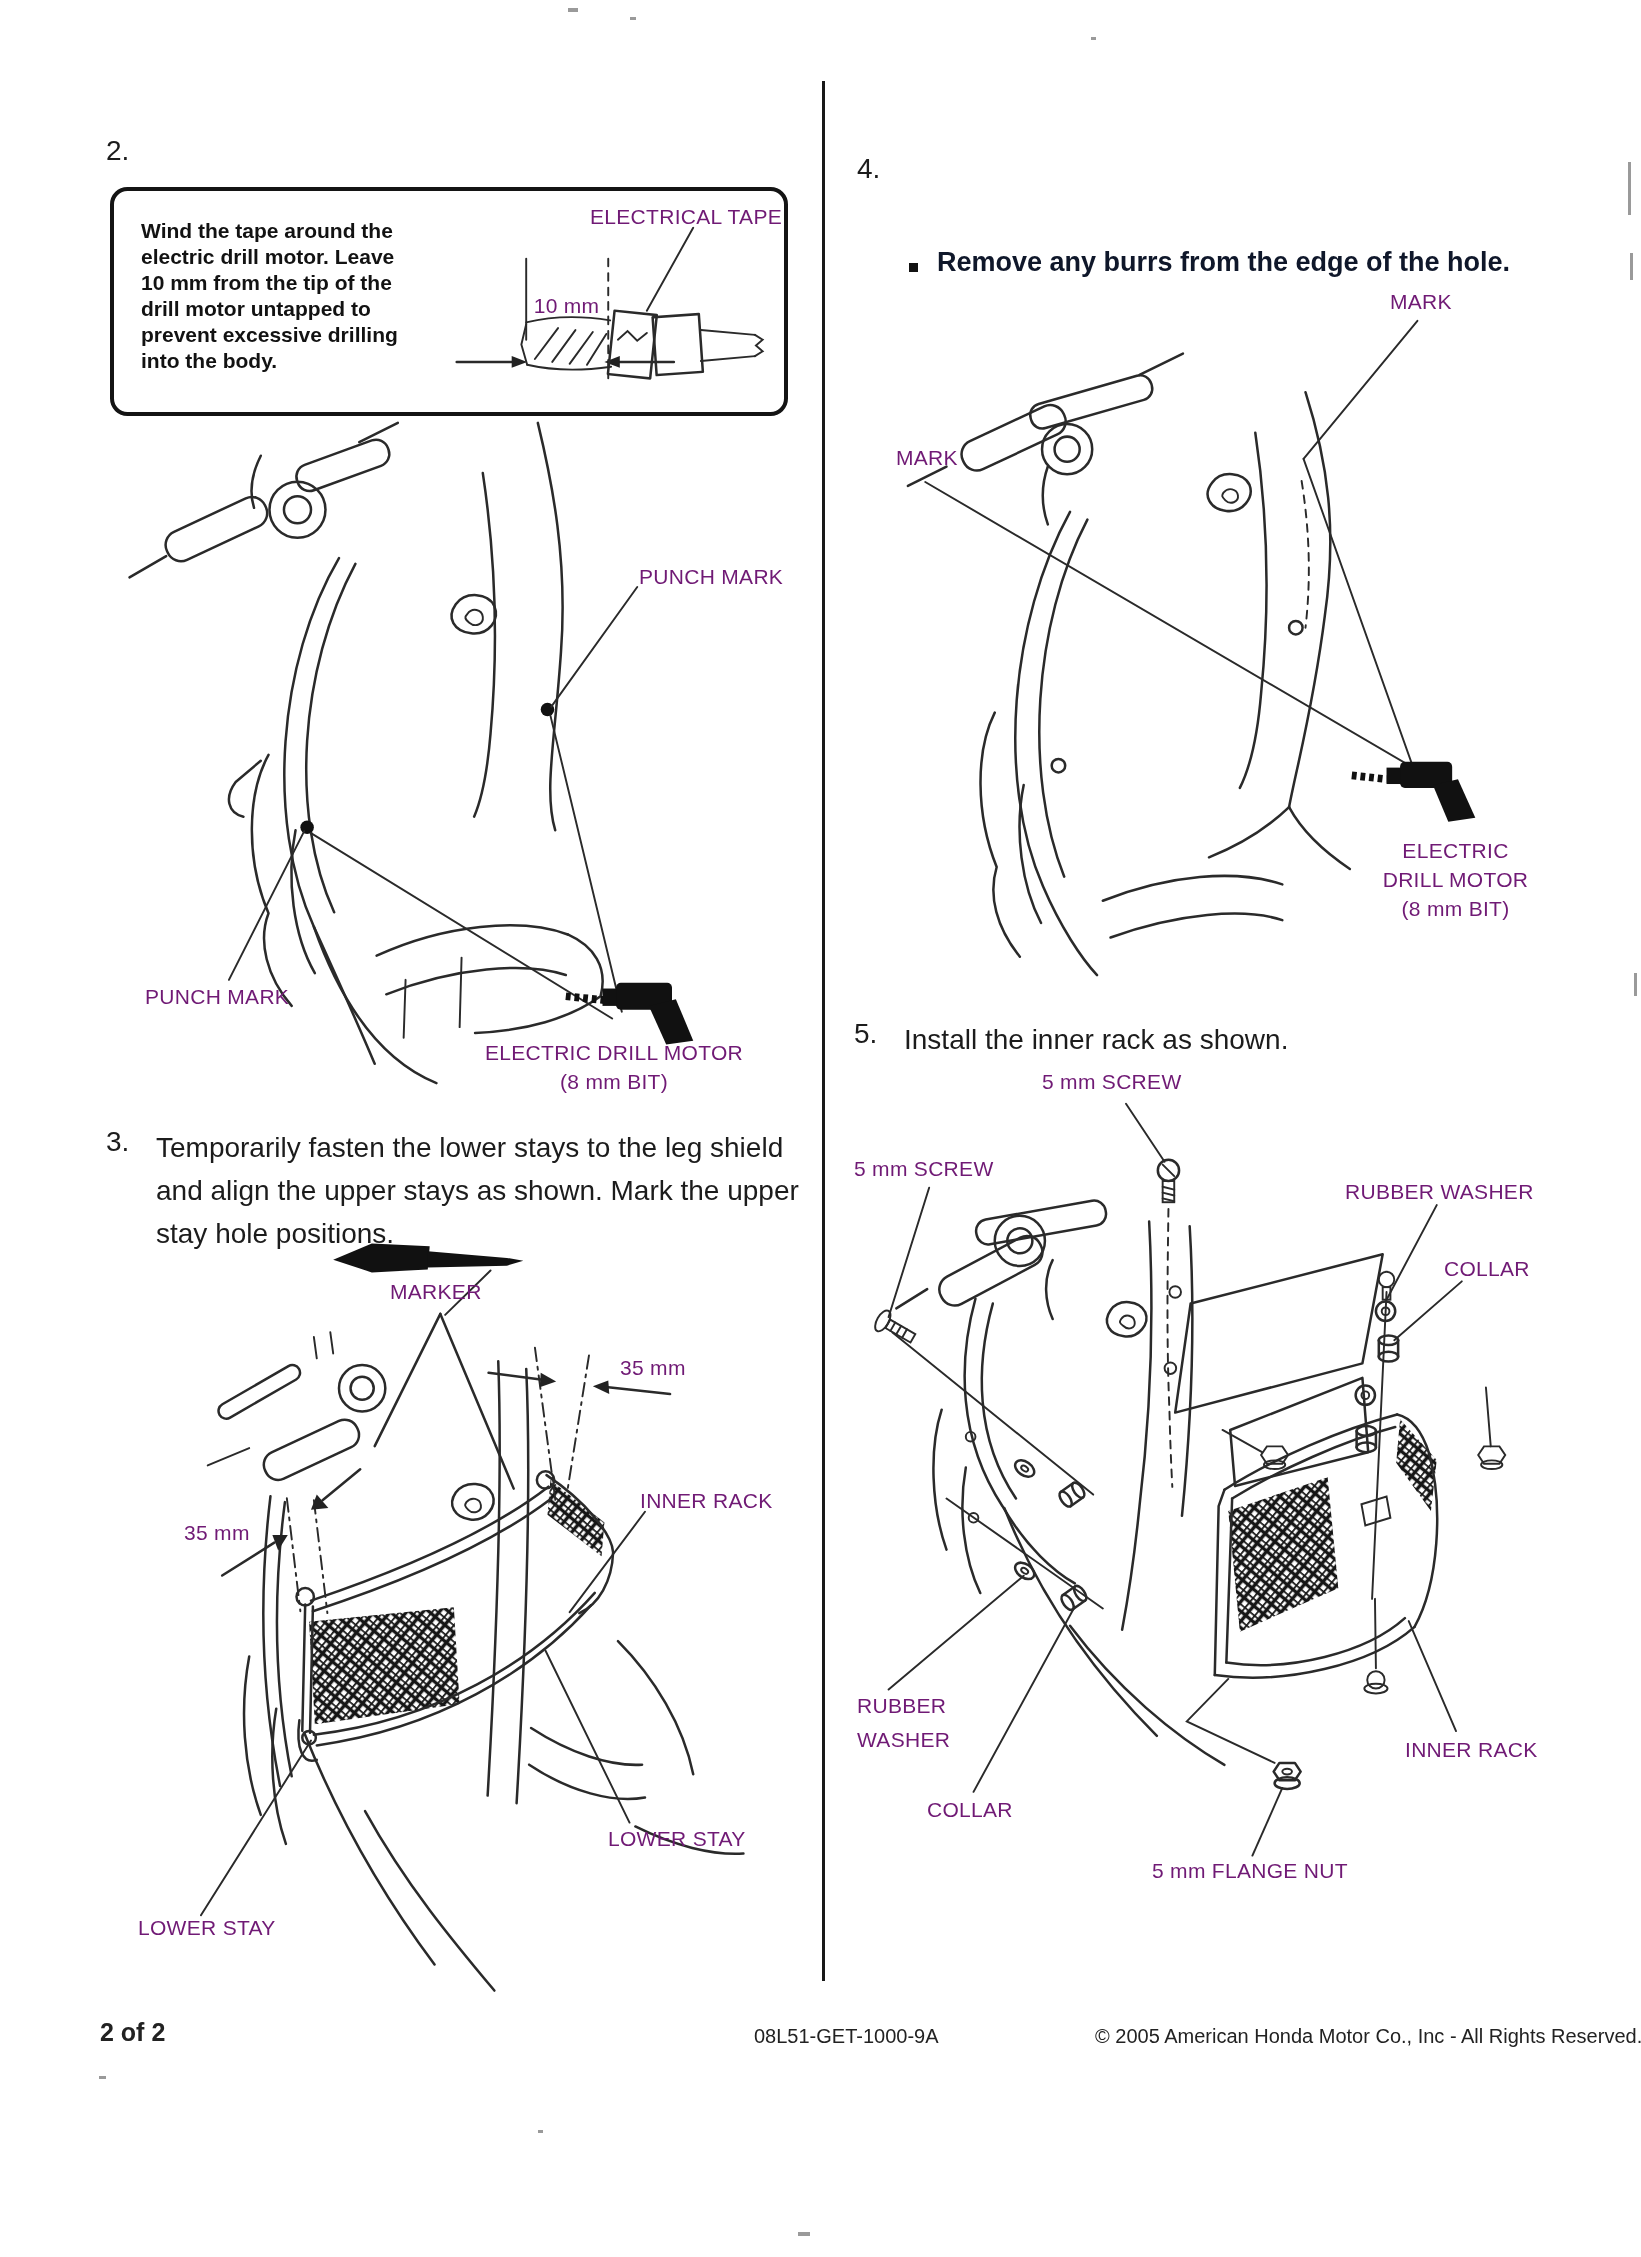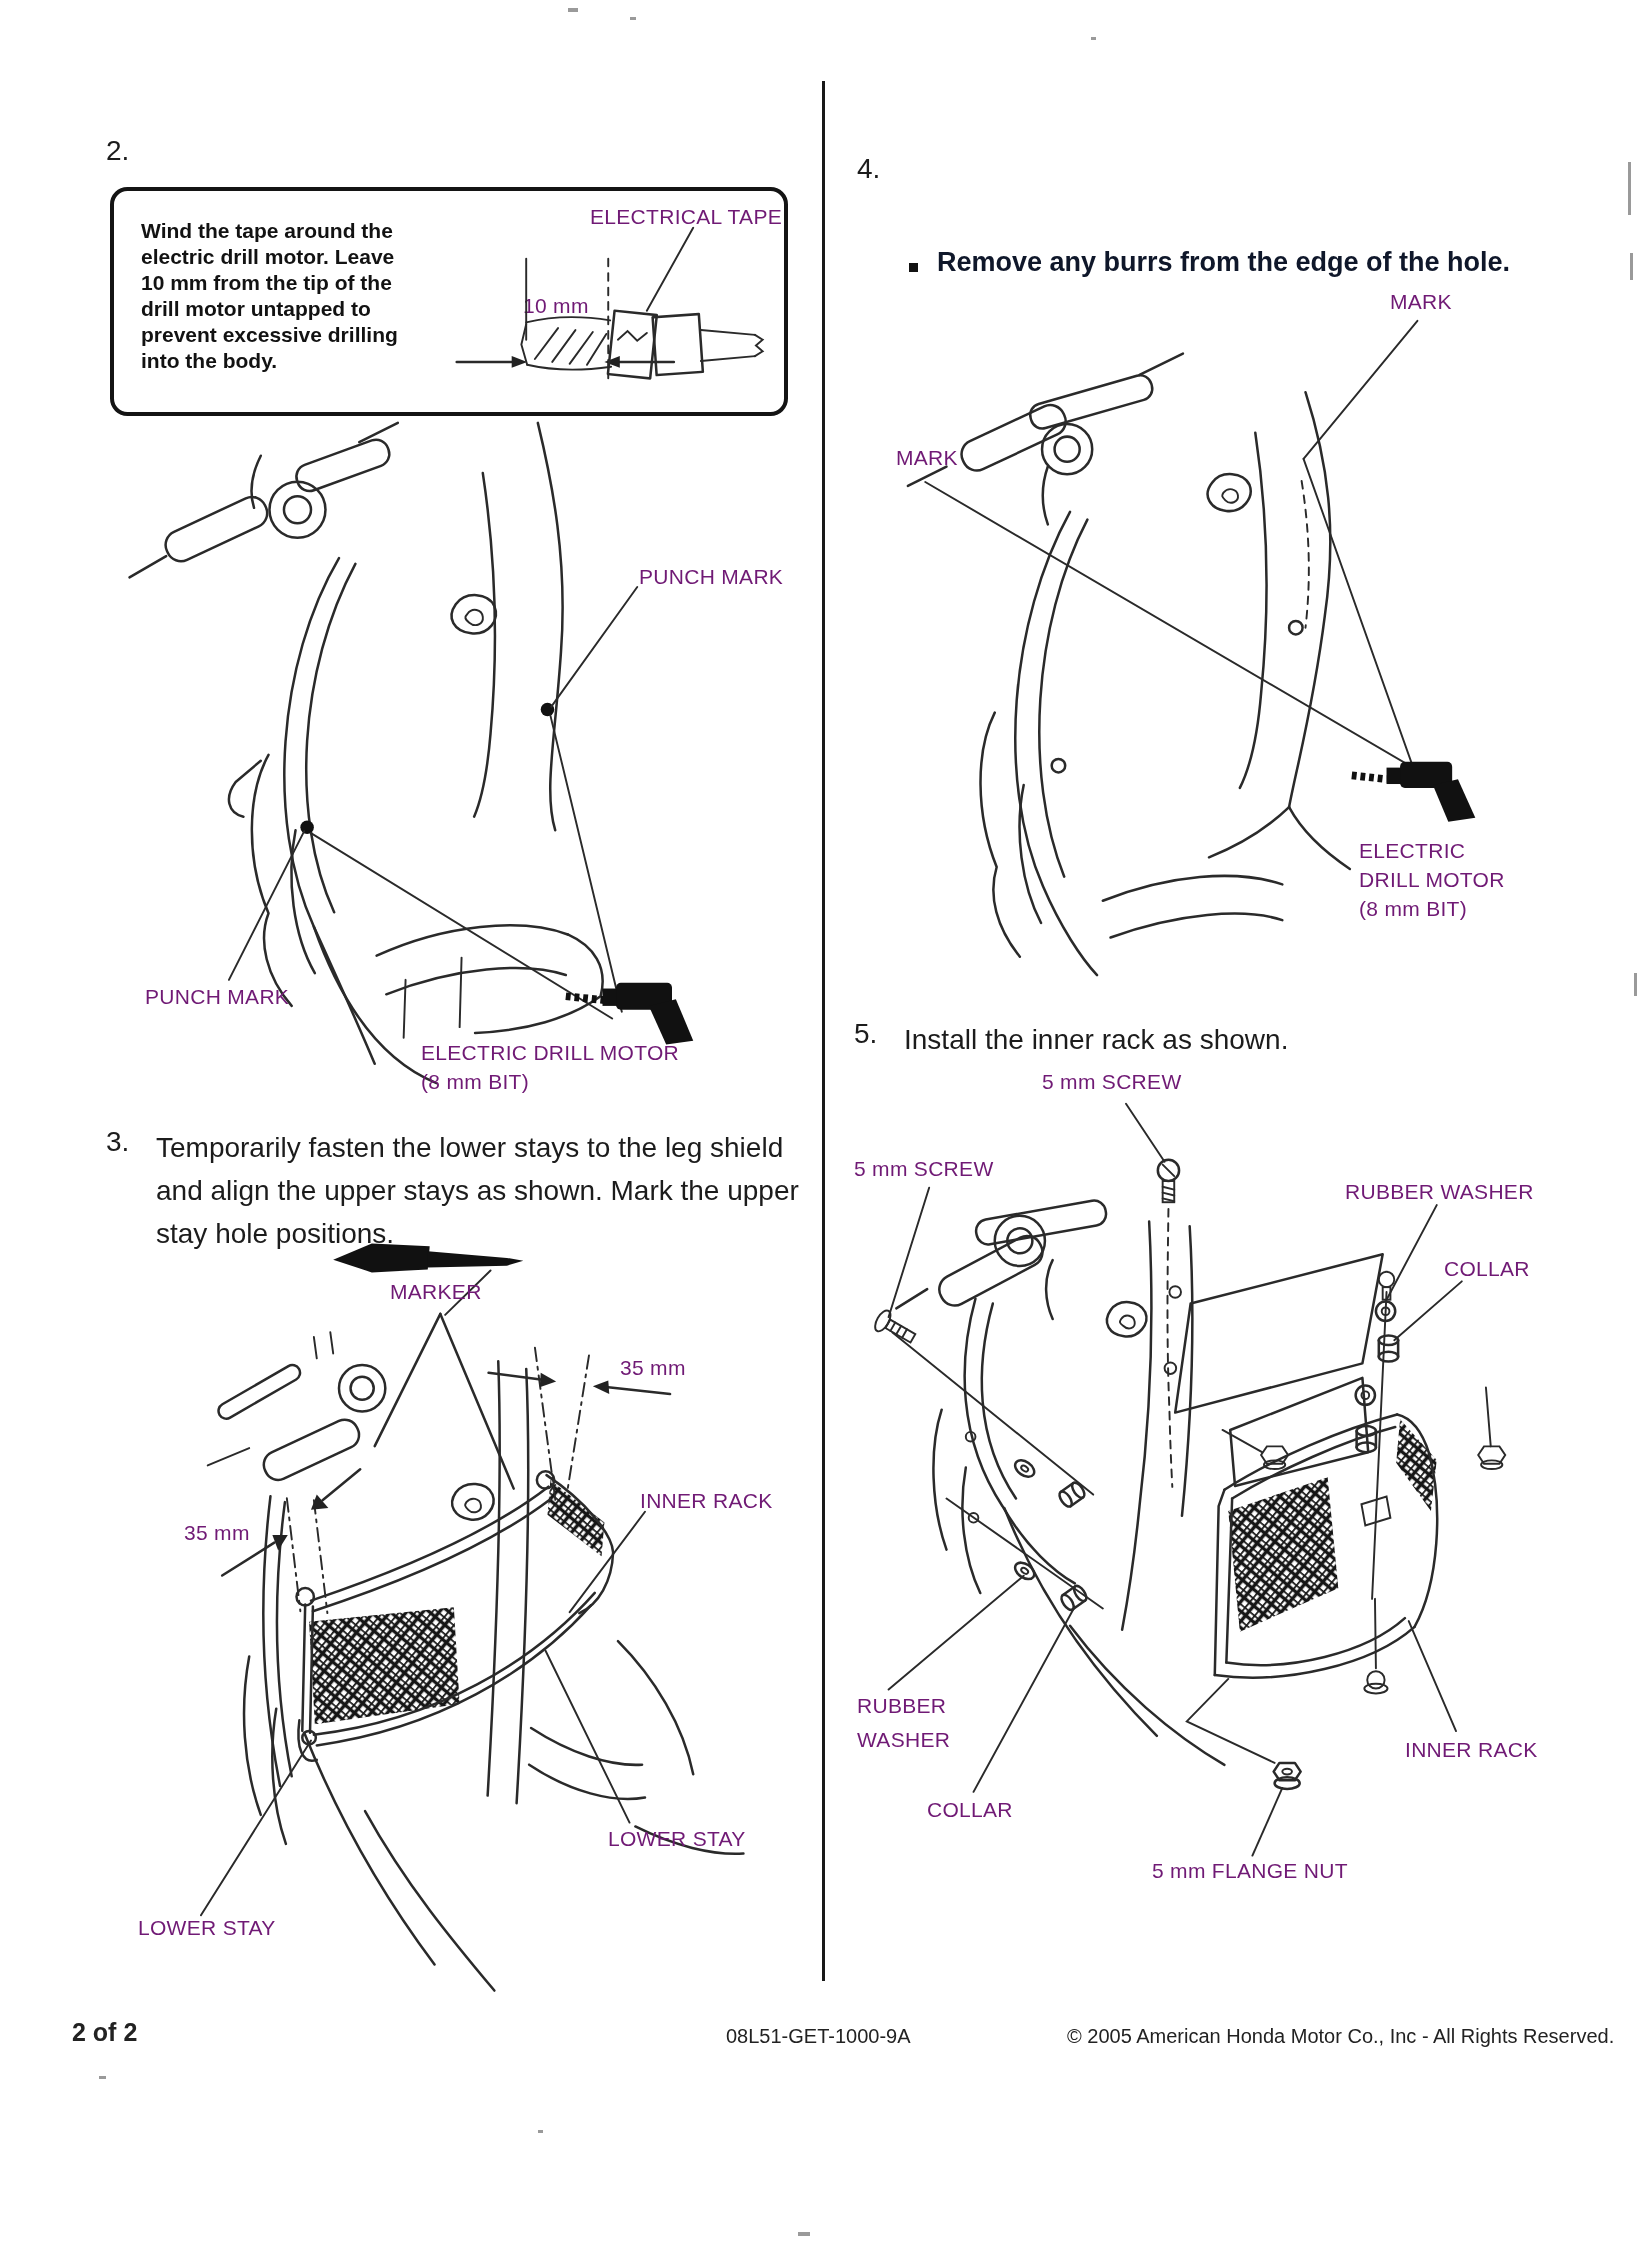--- a/index.html
+++ b/index.html
@@ -2,28 +2,28 @@
 <html><head>
 <meta charset="utf-8">
 <style>
   html,body{margin:0;padding:0;background:#e8e8e8;}
   #page{position:relative;width:1641px;height:2257px;background:#ffffff;overflow:hidden;
         font-family:"Liberation Sans",sans-serif;color:#1a1a1a;}
   .stepnum{position:absolute;font-size:28px;color:#1c1c1c;}
   .steptitle{position:absolute;font-size:28px;line-height:44px;color:#1c1c1c;white-space:pre-line;}
   .lbl{position:absolute;font-size:21px;letter-spacing:0.3px;white-space:nowrap;color:#701a75;}
   .lbl-b{font-weight:normal;}
-  .ctr{text-align:left;}
+  .ctr{text-align:center;}
   .notebox{position:absolute;left:110px;top:187px;width:670px;height:221px;
            border:4.3px solid #141414;border-radius:17.4px;}
   .notetext{position:absolute;left:141px;top:218px;width:299px;font-size:21px;font-weight:bold;
             line-height:26px;color:#121212;white-space:pre-line;}
   .bullet-sq{position:absolute;width:8.7px;height:8.7px;background:#121212;}
   .bullettext{position:absolute;font-size:27px;font-weight:bold;color:#0f172a;white-space:nowrap;}
-  .footer-small{position:absolute;font-size:20px;color:#222;white-space:nowrap;}
+  .footer-small{position:absolute;font-size:20px;color:#222;white-space:nowrap;margin-left:28px;}
   .divider{position:absolute;left:822px;top:81px;width:2.9px;height:1900px;background:#181818;}
   svg{position:absolute;overflow:visible;}
   .ln{stroke:#2a2a2a;stroke-width:2.6;fill:none;stroke-linecap:round;stroke-linejoin:round;}
   .lnthin{stroke:#2a2a2a;stroke-width:2;fill:none;stroke-linecap:round;}
   .dash{stroke-dasharray:8 7;}
   .dashdot{stroke-dasharray:14 6 3 6;}
   .speck{position:absolute;background:#9a9a9a;}
 </style>
 </head>
 <body>

